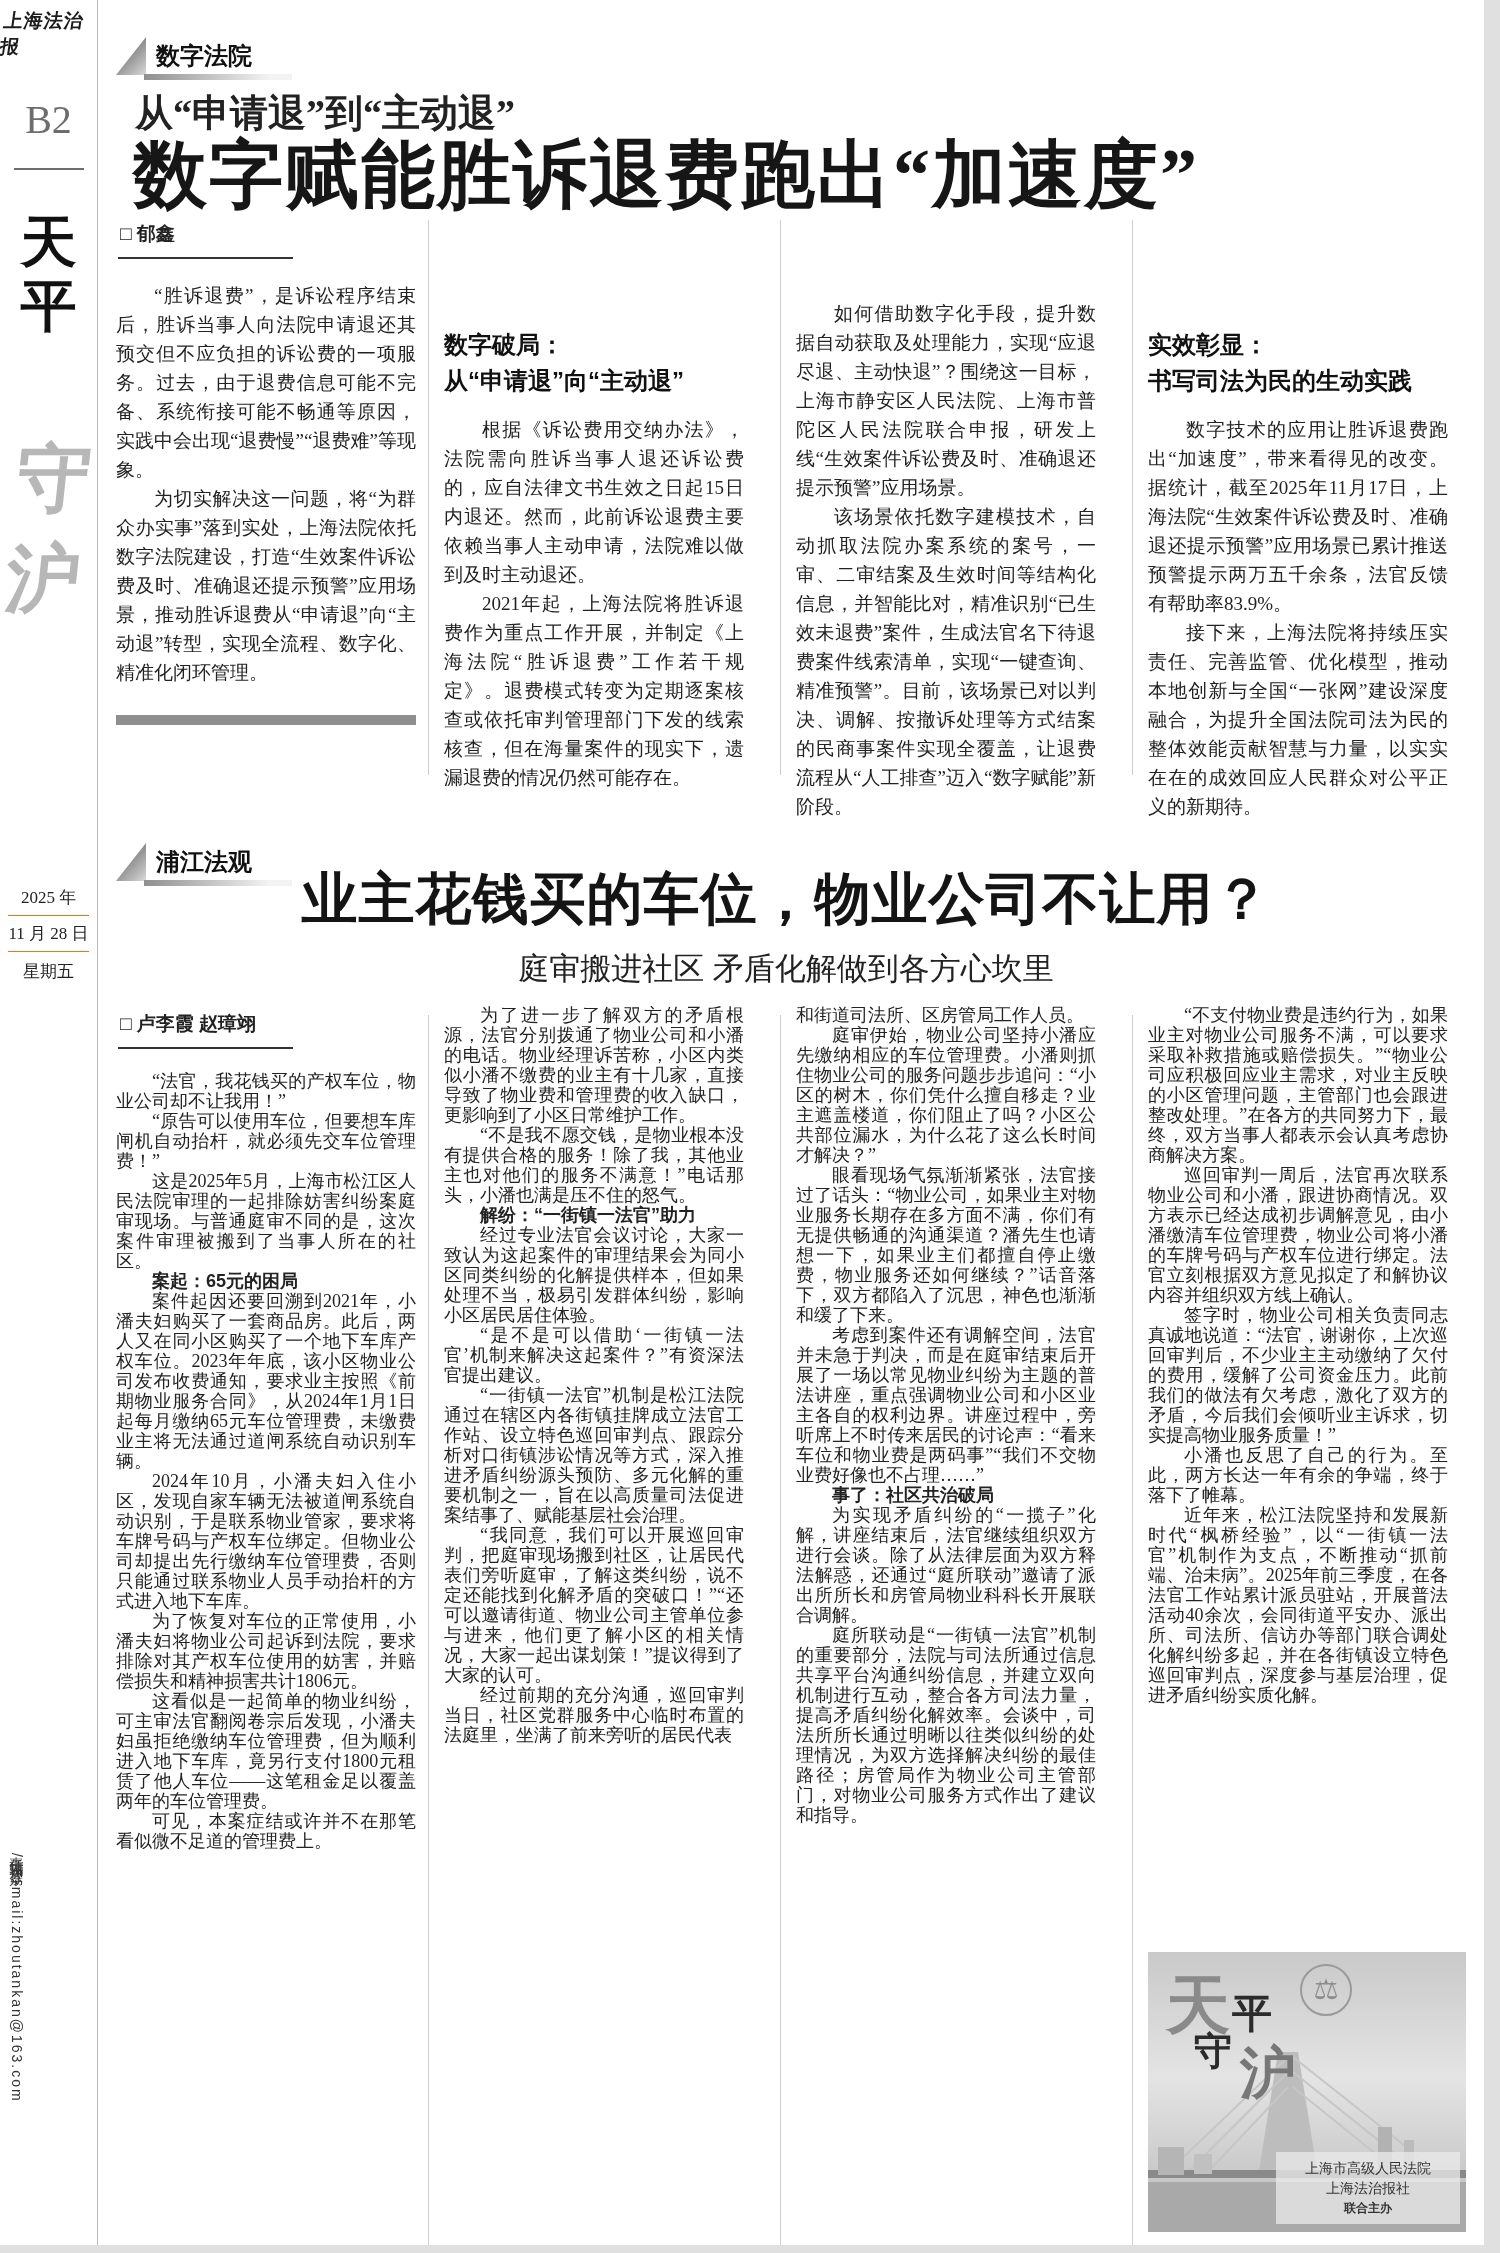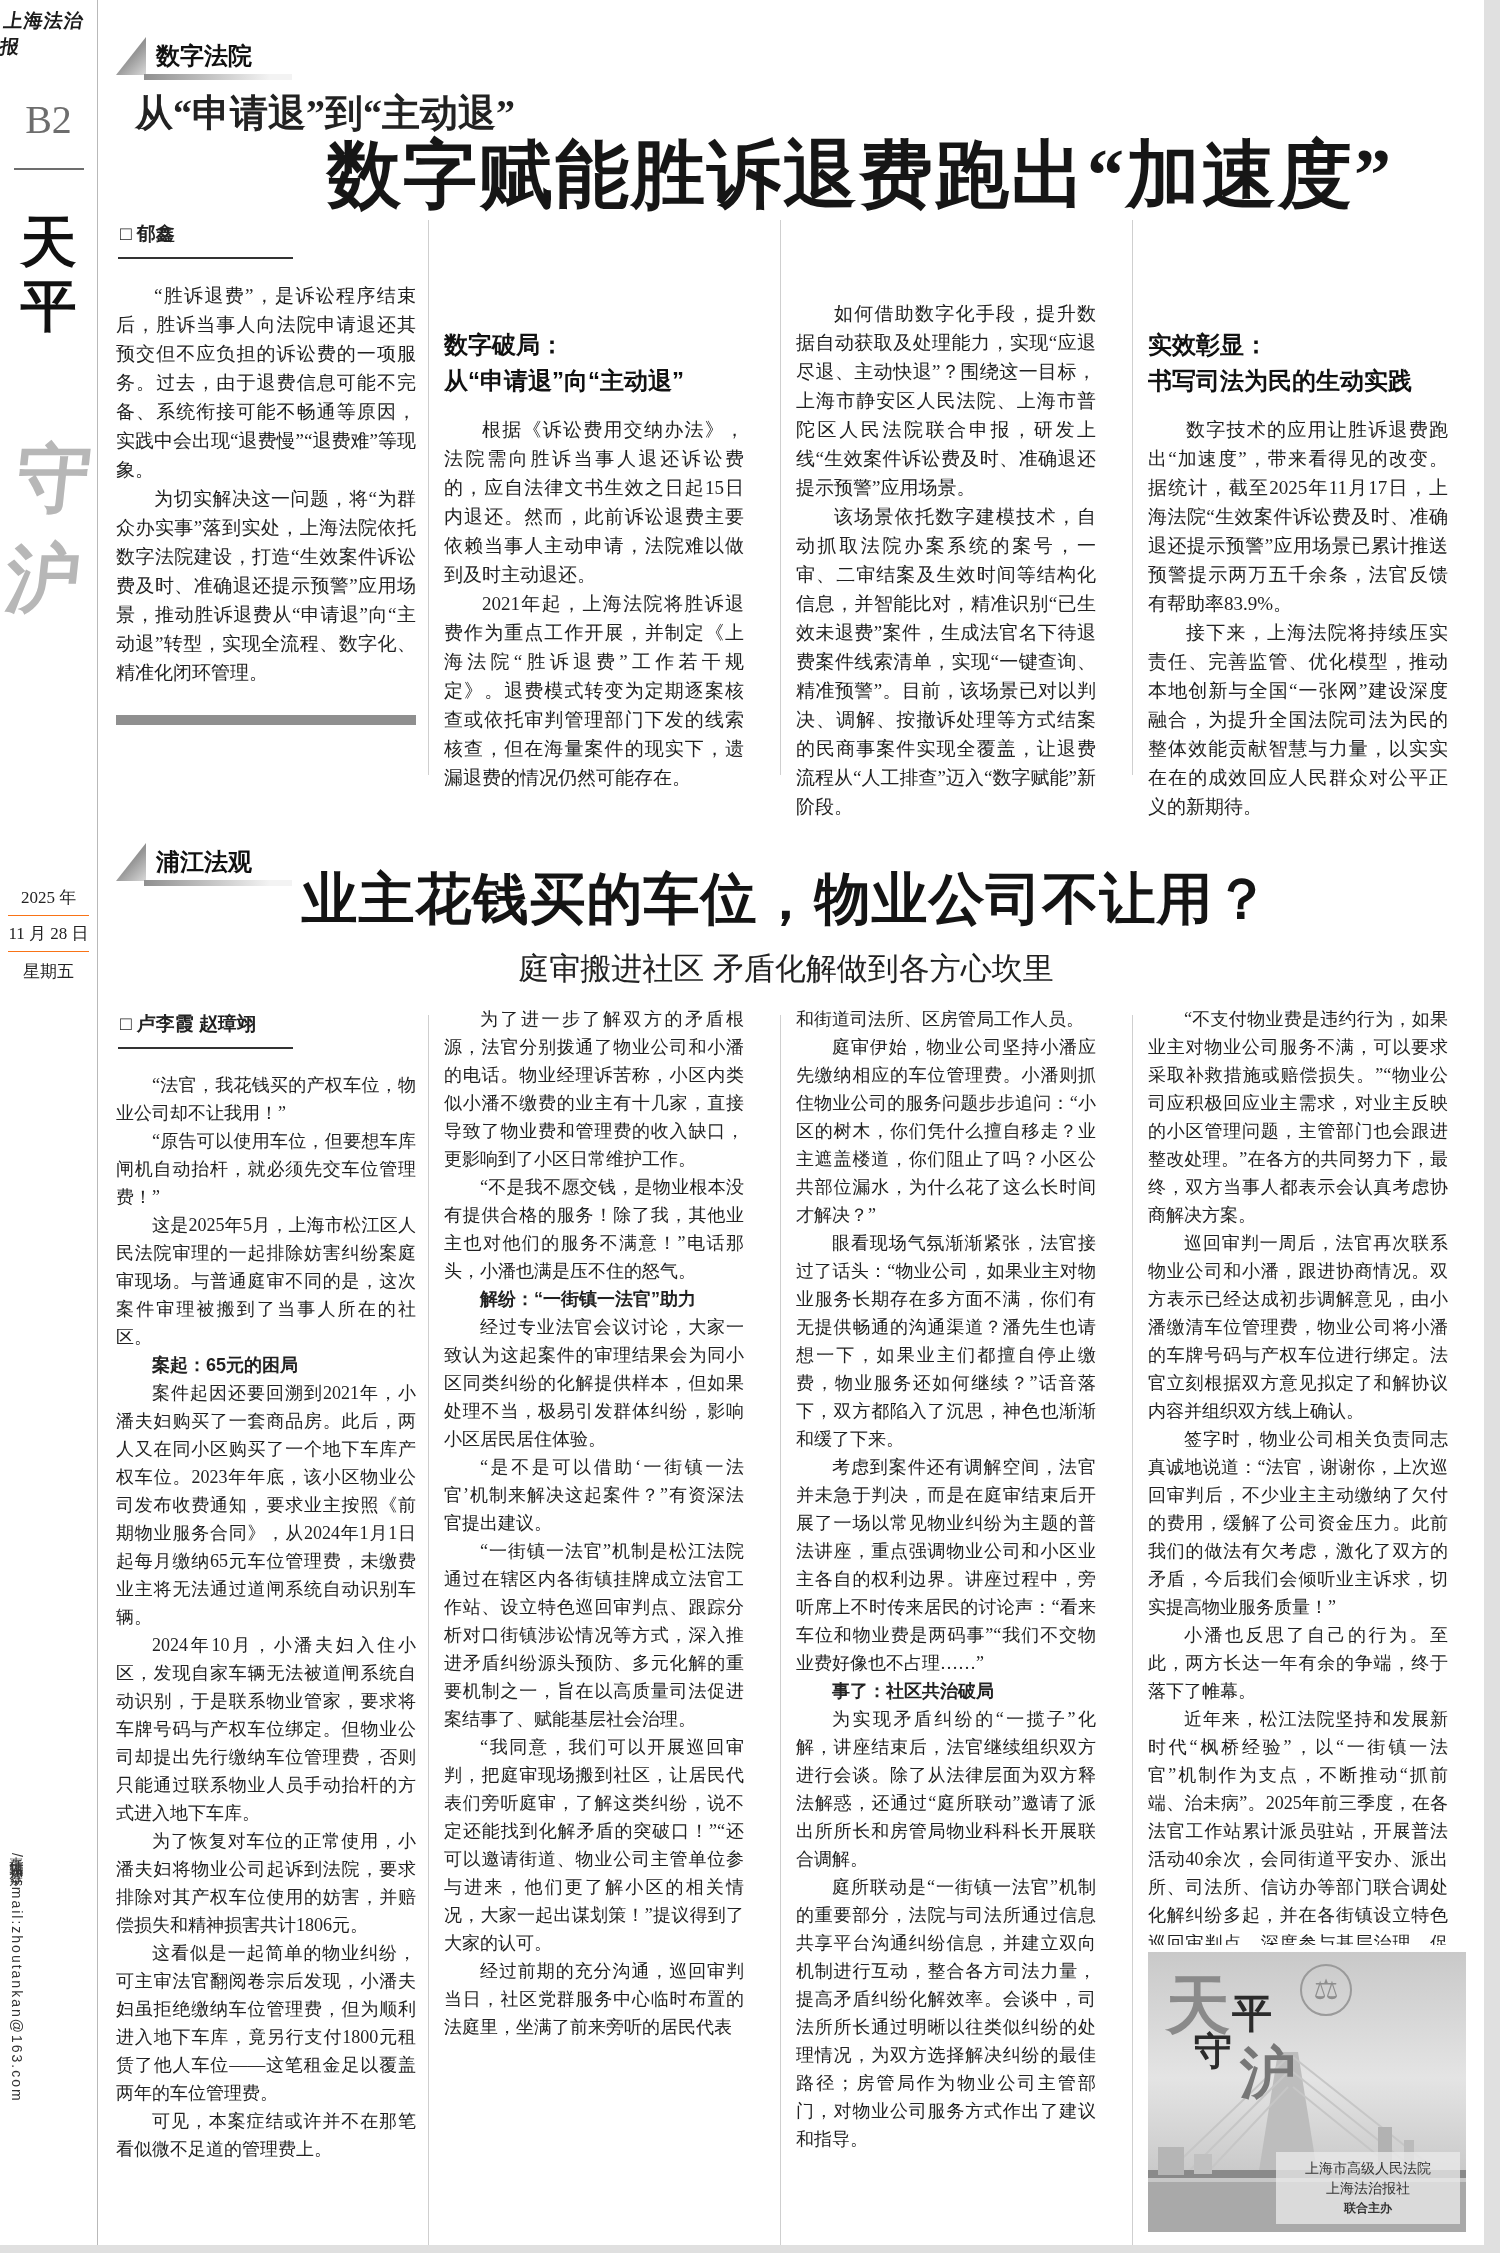--- a/index.html
+++ b/index.html
@@ -27,23 +27,23 @@
        font-family:"Liberation Sans","DejaVu Sans",sans-serif;font-weight:bold;font-size:24px;color:#111;}
   .tag .wedge{width:30px;height:38px;margin-right:10px;
        background:linear-gradient(135deg,#5a5a5a 0%,#9a9a9a 55%,#d9d9d9 100%);
        clip-path:polygon(100% 0,100% 100%,0 100%);}
   .tag .tag-underline{position:absolute;left:28px;right:-40px;bottom:-4px;height:6px;
        background:linear-gradient(90deg,#8f8f8f,#f3f3f3 85%);}
   
   .a1-kicker{position:absolute;left:135px;top:88px;font-size:38px;font-weight:bold;color:#222;
              font-family:"Liberation Serif",serif;}
   .a1-headline{position:absolute;left:133px;top:126px;width:1260px;font-size:74px;font-weight:bold;
-               letter-spacing:2px;color:#161616;font-family:"Liberation Serif",serif;white-space:nowrap;text-align:right;}
+               letter-spacing:2px;color:#161616;font-family:"Liberation Serif",serif;white-space:nowrap;}
   .col{position:absolute;width:300px;overflow:hidden;}
-  .col p{margin:0;text-indent:2em;text-align:justify;font-size:18px;line-height:28px;color:#222;}
+  .col p{margin:0;text-indent:2em;text-align:justify;font-size:18px;line-height:20px;color:#222;}
   .a1 .col{top:215px;height:575px;}
   .a1 .col p{font-size:19px;line-height:29px;}
   .byline{font-family:"Liberation Sans",sans-serif;font-weight:bold;font-size:19px;color:#222;
           padding:6px 0 10px 4px;}
   .byline-rule{width:175px;height:2px;background:#333;margin:0 0 22px 2px;}
   .colhead{font-family:"Liberation Sans","DejaVu Sans",sans-serif;font-weight:bold;font-size:24px;
            line-height:36px;color:#111;margin:0 0 16px 0;}
   .pad-deep{padding-top:112px;}
   .pad-mid{padding-top:84px;}
   .endbar{width:300px;height:10px;background:#8f8f8f;margin-top:28px;}

